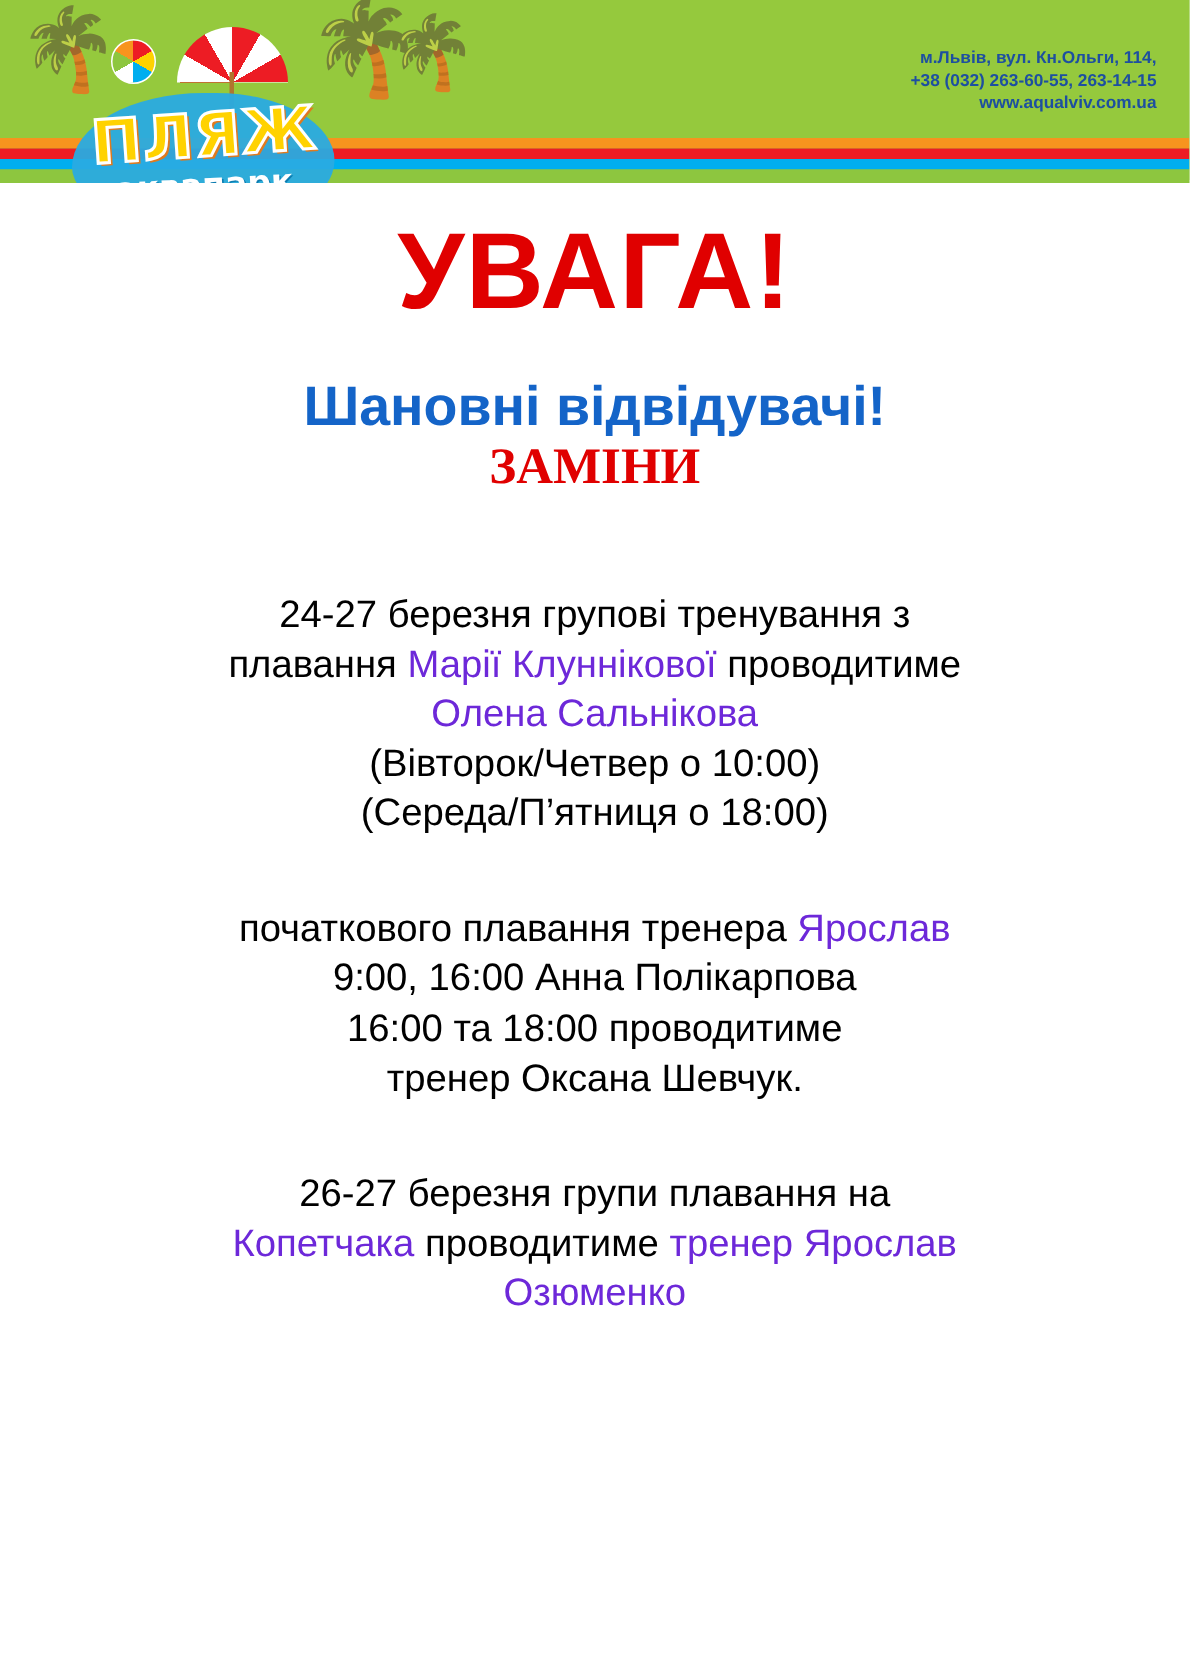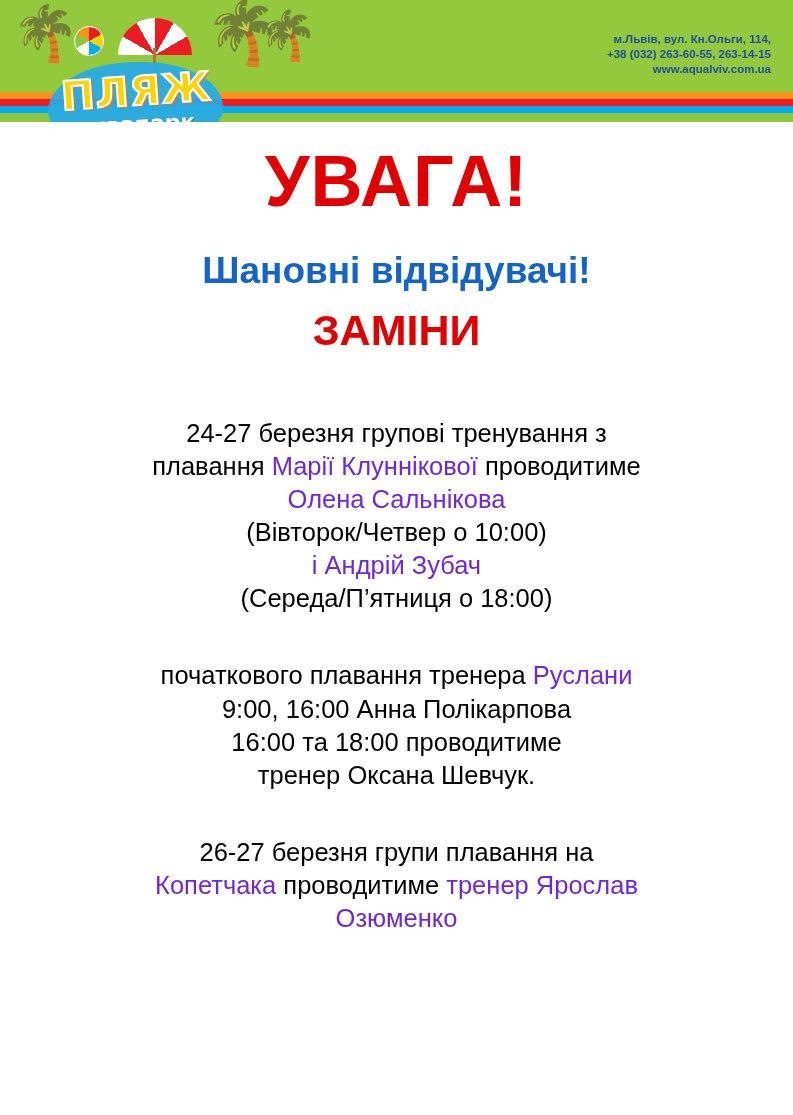--- a/index.html
+++ b/index.html
@@ -166,25 +166,26 @@
     letter-spacing: 1px;
   }
   .subtitle {
     margin-top: 28px;
     font-weight: bold;
     font-size: 37px;
     color: #1464c8;
     line-height: 1.12;
   }
   .subtitle2 {
-    margin-top: 15px;
-    font-weight: bold;
-    font-size: 43px;
+    margin-top: 2px;
+    font-weight: bold;
+    font-size: 34px;
     color: #e00000;
     line-height: 1.12;
+    font-family: Liberation Serif, serif;
   }
 
   .block {
     font-weight: normal;
     font-size: 25.5px;
     line-height: 1.30;
     color: #000000;
   }
   .block.b1 { margin-top: 62px; }
   .block.b2 { margin-top: 44px; }
@@ -231,25 +232,24 @@
   <div class="title">УВАГА!</div>
   <div class="subtitle">Шановні відвідувачі!</div>
   <div class="subtitle2">ЗАМІНИ</div>
 
   <div id="blocks">
       <div class="block b1">
         <div><span class="blk">24-27 березня групові тренування з</span></div>
         <div><span class="blk">плавання </span><span class="red">Марії Клуннікової</span><span class="blk"> проводитиме</span></div>
         <div><span class="red">Олена Сальнікова</span></div>
         <div><span class="blk">(Вівторок/Четвер о 10:00)</span></div>
-        <div><span class="red">і Андрій Зубач</span></div>
         <div><span class="blk">(Середа/П’ятниця о 18:00)</span></div>
       </div>
       <div class="block b2">
-        <div><span class="blk">початкового плавання тренера </span><span class="red">Руслани</span></div>
+        <div><span class="blk">початкового плавання тренера </span><span class="red">Ярослав</span></div>
         <div><span class="blk">9:00, 16:00 Анна Полікарпова</span></div>
         <div><span class="blk">16:00 та 18:00 проводитиме</span></div>
         <div><span class="blk">тренер Оксана Шевчук.</span></div>
       </div>
       <div class="block b3">
         <div><span class="blk">26-27 березня групи плавання на</span></div>
         <div><span class="red">Копетчака</span><span class="blk"> проводитиме </span><span class="red">тренер Ярослав</span></div>
         <div><span class="red">Озюменко</span></div>
       </div>
     </div>

